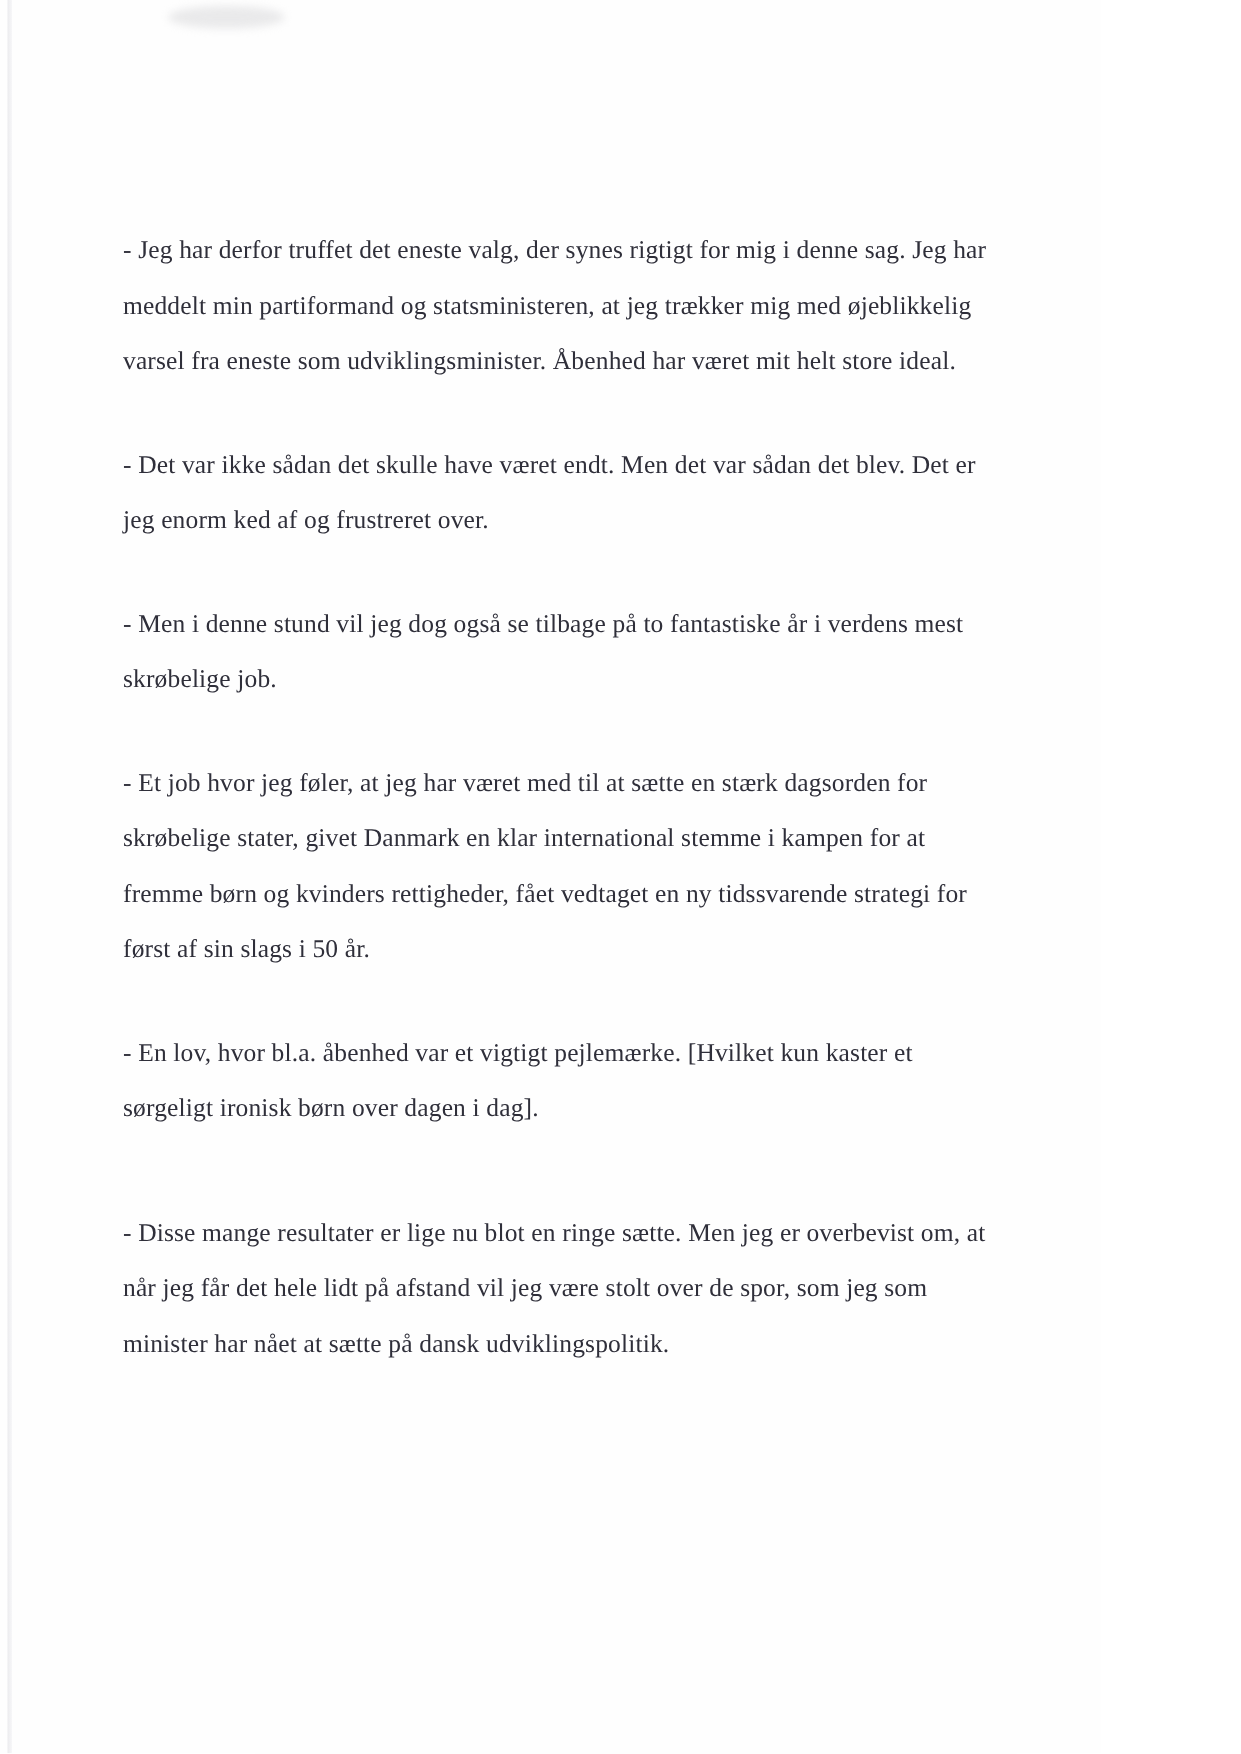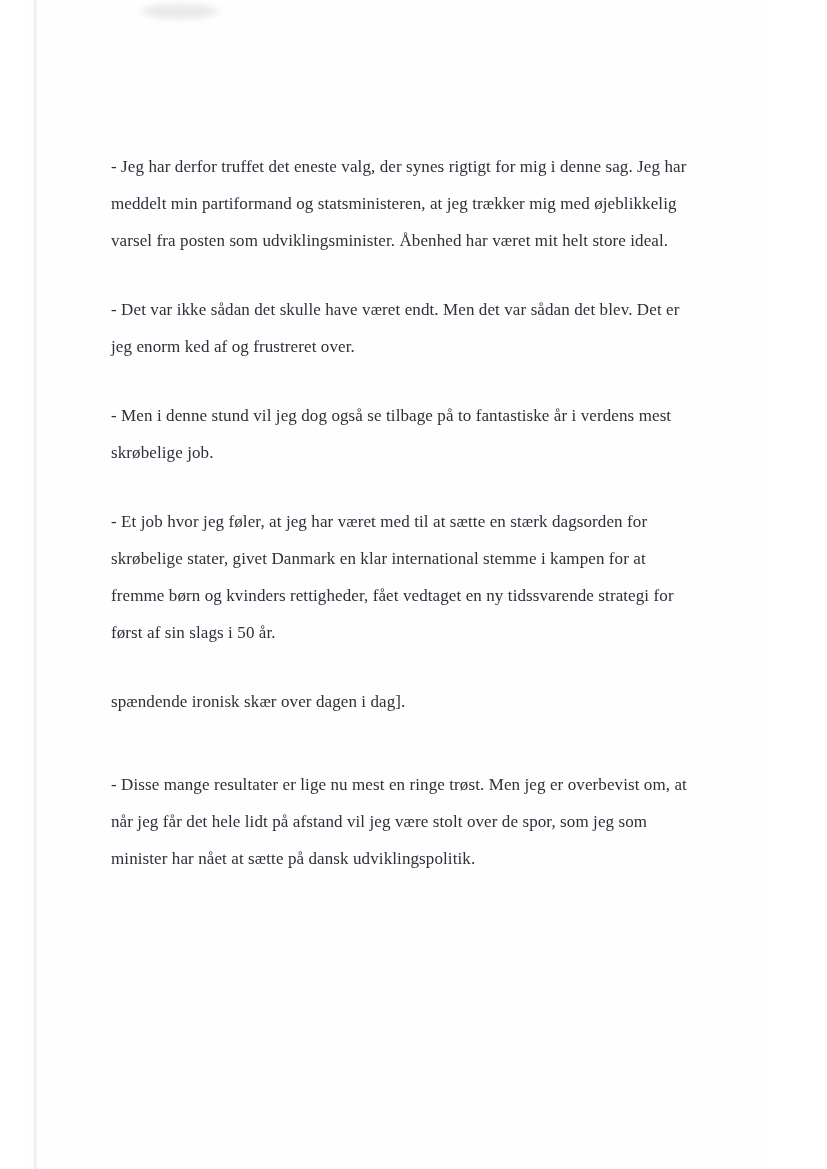--- a/index.html
+++ b/index.html
@@ -7,21 +7,20 @@
     padding: 0;
     background: #ffffff;
   }
   .page {
     position: relative;
     width: 734px;
     height: 1169px;
     background: #fefefe;
     overflow: hidden;
     font-family: "Liberation Serif", "DejaVu Serif", serif;
-    margin-left: 29px;
   }
   
   .scan-edge {
     position: absolute;
     left: 5px;
     top: 0;
     width: 3px;
     height: 1169px;
     background: linear-gradient(to right, #e9e9ec, #f6f6f8);
     opacity: 0.9;
@@ -72,40 +71,41 @@
 
 <div class="page">
   <div class="scan-edge"></div>
   <div class="scan-smudge"></div>
 
   <div class="doc-body">
 
   <div class="para">
         <div class="line">- Jeg har derfor truffet det eneste valg, der synes rigtigt for mig i denne sag. Jeg har</div>
         <div class="line">meddelt min partiformand og statsministeren, at jeg trækker mig med øjeblikkelig</div>
-        <div class="line">varsel fra posten som udviklingsminister. Åbenhed har været mit helt store ideal.</div>
+        <div class="line">varsel fra eneste som udviklingsminister. Åbenhed har været mit helt store ideal.</div>
       </div>
       <div class="para">
         <div class="line">- Det var ikke sådan det skulle have været endt. Men det var sådan det blev. Det er</div>
         <div class="line">jeg enorm ked af og frustreret over.</div>
       </div>
       <div class="para">
         <div class="line">- Men i denne stund vil jeg dog også se tilbage på to fantastiske år i verdens mest</div>
         <div class="line">skrøbelige job.</div>
       </div>
       <div class="para">
         <div class="line">- Et job hvor jeg føler, at jeg har været med til at sætte en stærk dagsorden for</div>
         <div class="line">skrøbelige stater, givet Danmark en klar international stemme i kampen for at</div>
         <div class="line">fremme børn og kvinders rettigheder, fået vedtaget en ny tidssvarende strategi for</div>
         <div class="line">først af sin slags i 50 år.</div>
       </div>
       <div class="para">
-        <div class="line">spændende ironisk skær over dagen i dag].</div>
+        <div class="line">- En lov, hvor bl.a. åbenhed var et vigtigt pejlemærke. [Hvilket kun kaster et</div>
+        <div class="line">sørgeligt ironisk børn over dagen i dag].</div>
       </div>
       <div class="para">
-        <div class="line">- Disse mange resultater er lige nu mest en ringe trøst. Men jeg er overbevist om, at</div>
+        <div class="line">- Disse mange resultater er lige nu blot en ringe sætte. Men jeg er overbevist om, at</div>
         <div class="line">når jeg får det hele lidt på afstand vil jeg være stolt over de spor, som jeg som</div>
         <div class="line">minister har nået at sætte på dansk udviklingspolitik.</div>
       </div>
     </div>
 
   <div class="page-number">2</div>
 </div>
 
 </body></html>

